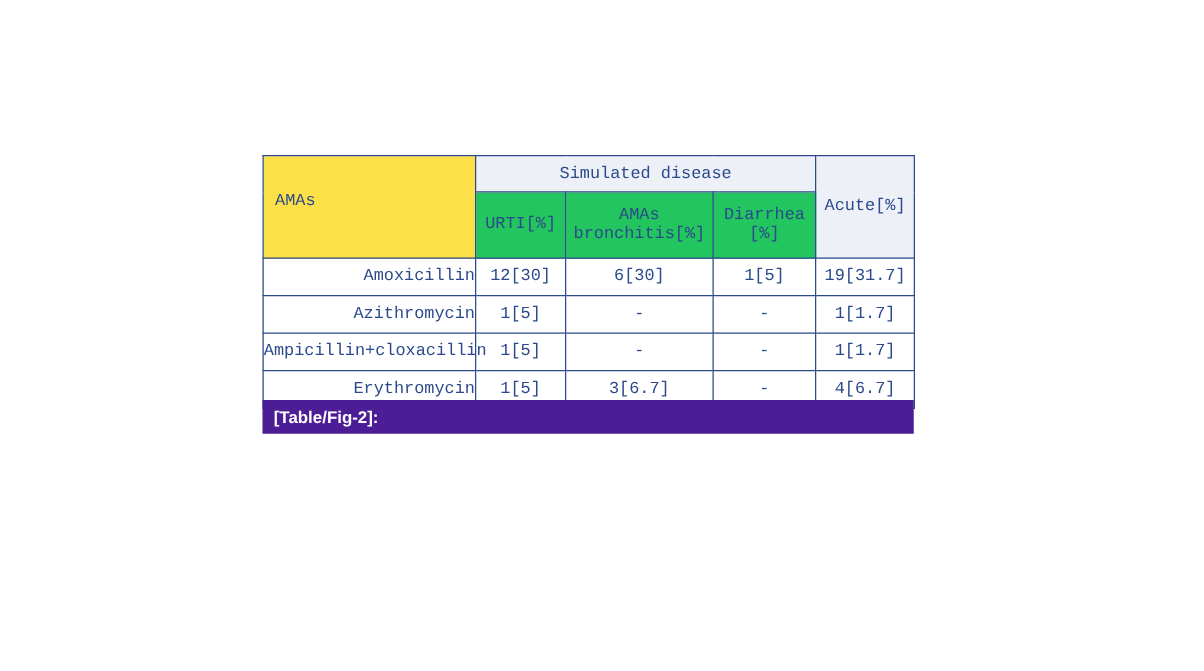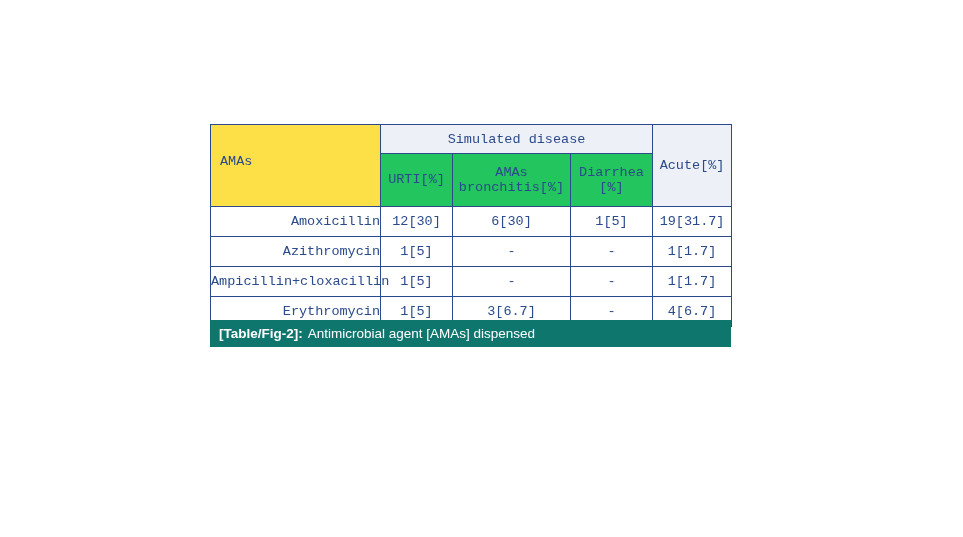--- a/index.html
+++ b/index.html
@@ -81,21 +81,21 @@
   col.c-acute { width: 118px; }
   col.c-diar { width: 82px; }
   col.c-total { width: 79px; }
 
   .caption-bar {
     position: absolute;
     left: 210px;
     top: 320px;
     width: 521px;
     height: 27px;
-    background: #0f766e;
+    background: #4c1d95;
     color: #ffffff;
     font-size: 13.5px;
     display: flex;
     align-items: center;
     box-sizing: border-box;
     padding-left: 9px;
     white-space: nowrap;
   }
   .caption-bar .cap-label {
     font-weight: bold;
@@ -156,16 +156,15 @@
           <td class="num">3[6.7]</td>
           <td class="num">-</td>
           <td class="num">4[6.7]</td>
         </tr>
       </tbody>
     </table>
   </div>
 
   <div class="caption-bar">
     <span class="cap-label">[Table/Fig-2]:</span>
-    <span>Antimicrobial agent [AMAs] dispensed</span>
   </div>
 
 </div>
 
 </body></html>

